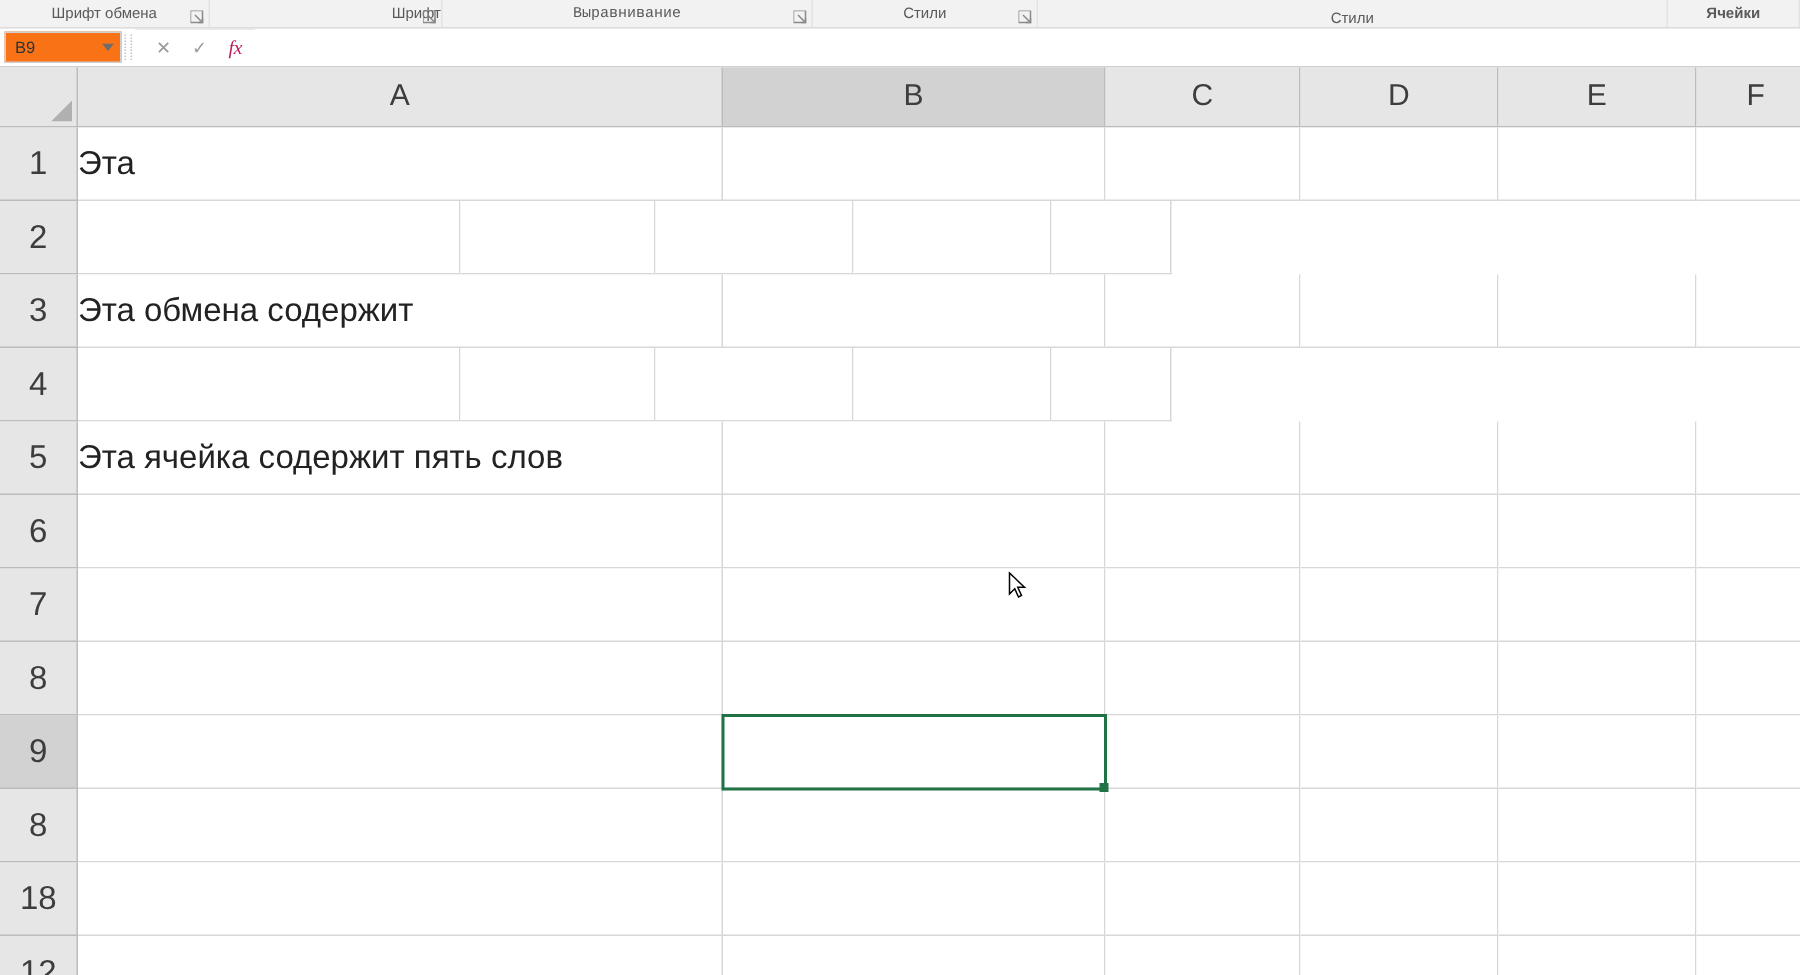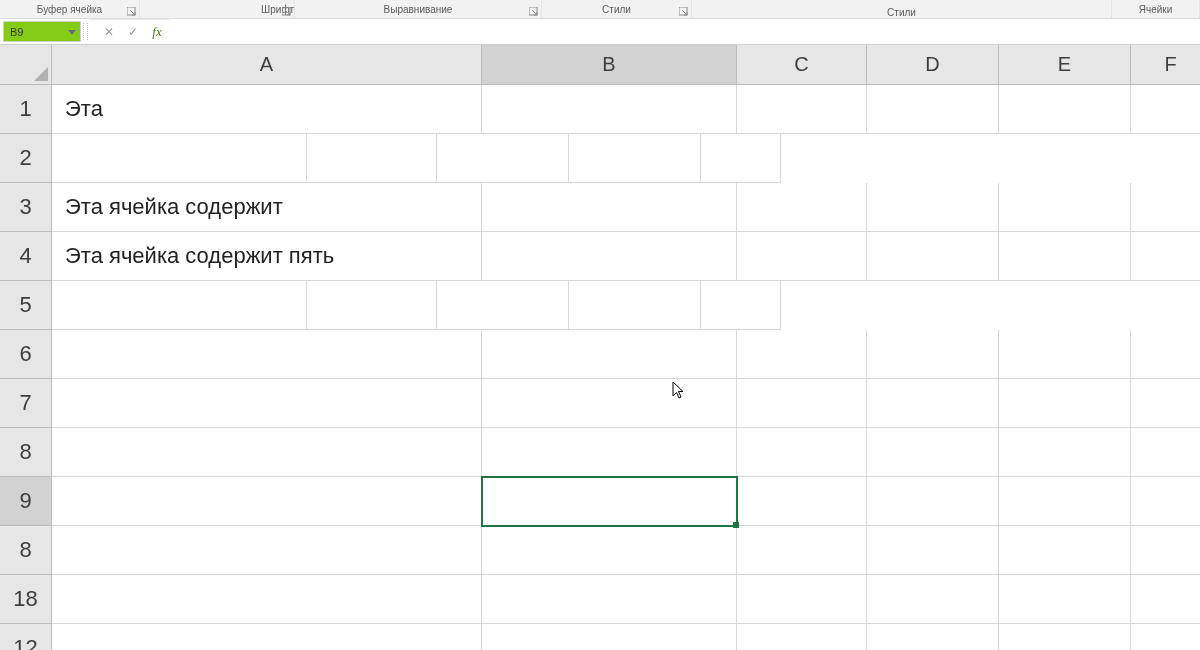--- a/index.html
+++ b/index.html
@@ -37,40 +37,40 @@
     bottom: 2px;
     width: 9px; height: 9px;
     display: flex; align-items:center; justify-content:center;
     cursor: pointer;
   }
   .ribbon-group .dlg svg { display:block; }
 
   
   .rg-clipboard { width: 140px; }
   .rg-font      { width: 155px; justify-content: flex-end; }
-  .rg-align     { width: 247px; }
+  .rg-align     { width: 247px; font-family: Liberation Mono, monospace; }
   .rg-number    { width: 150px; }
   .rg-styles    { width: 420px; align-items: flex-end; }
-  .rg-cells     { width: 88px; flex: 1 0 auto; }
+  .rg-cells     { width: 88px; flex: 1 0 auto; font-weight: bold; }
 
   
   .fbar-row {
     height: 26px;
     display: flex;
     align-items: stretch;
     border-bottom: 1px solid #cfcfcf;
     background: #fff;
   }
   .name-box {
     width: 78px;
     display: flex;
     align-items: center;
     border: 1px solid #cfcfcf;
     margin: 2px 0 2px 3px;
-    background: #84cc16;
+    background: #f97316;
     font-size: 11px;
     padding-left: 6px;
     position: relative;
     cursor: cell;
   }
   .name-box .dd {
     position: absolute; right: 4px; top: 50%;
     transform: translateY(-50%);
     pointer-events: auto;
     cursor: pointer;
@@ -84,21 +84,21 @@
     border-top: 1px solid #e9e9e9;
     padding-left: 8px;
   }
   .fbar-btn {
     width: 22px; height: 20px;
     display:flex; align-items:center; justify-content:center;
     color: #9b9b9b;
     cursor: pointer;
     font-size: 12px;
   }
-  .fbar-btn.fx { font-style: italic; color:#4d7c0f; font-family: "Times New Roman", serif; font-size:13px;}
+  .fbar-btn.fx { font-style: italic; color:#be185d; font-family: "Times New Roman", serif; font-size:13px;}
   .vgrip {
     width: 5px;
     border-left: 1px dotted #c3c3c3;
     border-right: 1px dotted #c3c3c3;
     margin: 4px 2px;
   }
   .formula-input {
     flex: 1;
     border: none;
     outline: none;
@@ -165,21 +165,21 @@
     height: 49px;
     border-right: 1px solid #d7d7d7;
     border-bottom: 1px solid #d7d7d7;
     background: #fff;
     overflow: visible;
     position: relative;
     cursor: cell;
   }
   .cell .spill {
     position: absolute;
-    left: 13px; top: 50%;
+    left: 0; top: 50%;
     transform: translateY(-50%);
     white-space: nowrap;
     font-size: 22px;
     color: #222;
     z-index: 2;
   }
 
   
   .wA { width: 430px; }
   .wB { width: 255px; }
@@ -211,21 +211,21 @@
     position: absolute;
     pointer-events: none;
     z-index: 50;
   }
 </style>
 </head>
 <body>
 
 <div class="ribbon-groups">
   <div class="ribbon-group rg-clipboard">
-    <span>Буфер ячейка</span>
+    <span>Шрифт обмена</span>
     <span class="dlg">
       <svg width="9" height="9">
           <rect x="0" y="0" width="8" height="8" fill="none" stroke="#8a8a8a" stroke-width="1"></rect>
           <path d="M3,3 L8,8 M8,5 L8,8 L5,8" stroke="#8a8a8a" fill="none" stroke-width="1"></path>
         </svg>
     </span>
   </div>
   <div class="ribbon-group rg-font">
     <span>Шрифт</span>
     <span class="dlg">
@@ -320,39 +320,39 @@
       </div>
       <div class="cell-row">
         <div class="cell wB"></div>
         <div class="cell wC"></div>
         <div class="cell wD"></div>
         <div class="cell wE"></div>
         <div class="cell wF"></div>
       </div>
       <div class="cell-row">
         <div class="cell wA">
-          <span class="spill">Эта ячейка содержит</span>
+          <span class="spill">Эта обмена содержит</span>
         </div>
         <div class="cell wB"></div>
         <div class="cell wC"></div>
         <div class="cell wD"></div>
         <div class="cell wE"></div>
         <div class="cell wF"></div>
       </div>
       <div class="cell-row">
+        <div class="cell wB"></div>
+        <div class="cell wC"></div>
+        <div class="cell wD"></div>
+        <div class="cell wE"></div>
+        <div class="cell wF"></div>
+      </div>
+      <div class="cell-row">
         <div class="cell wA">
-          <span class="spill">Эта ячейка содержит пять</span>
+          <span class="spill">Эта ячейка содержит пять слов</span>
         </div>
-        <div class="cell wB"></div>
-        <div class="cell wC"></div>
-        <div class="cell wD"></div>
-        <div class="cell wE"></div>
-        <div class="cell wF"></div>
-      </div>
-      <div class="cell-row">
         <div class="cell wB"></div>
         <div class="cell wC"></div>
         <div class="cell wD"></div>
         <div class="cell wE"></div>
         <div class="cell wF"></div>
       </div>
       <div class="cell-row">
         <div class="cell wA"></div>
         <div class="cell wB"></div>
         <div class="cell wC"></div>

